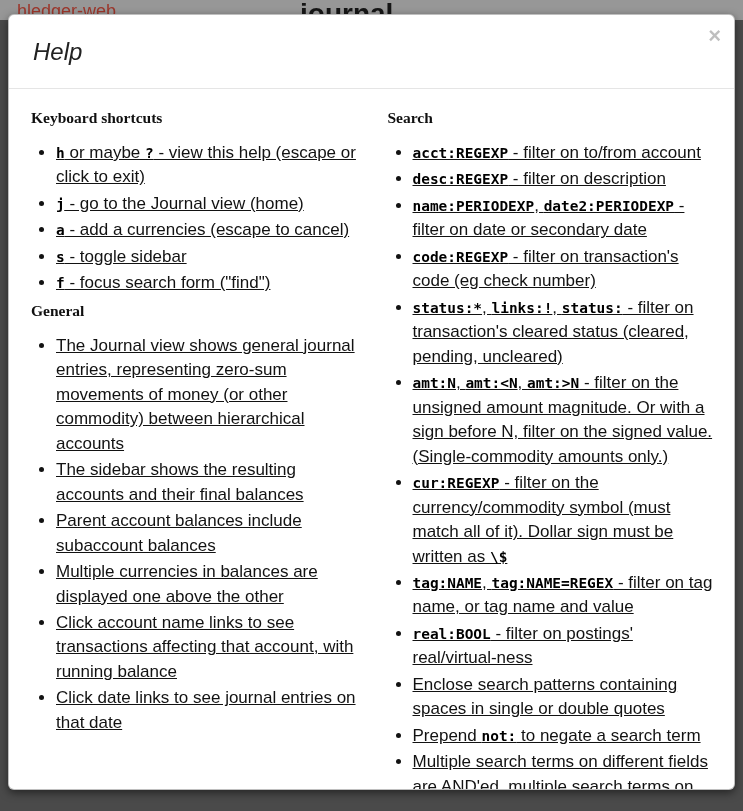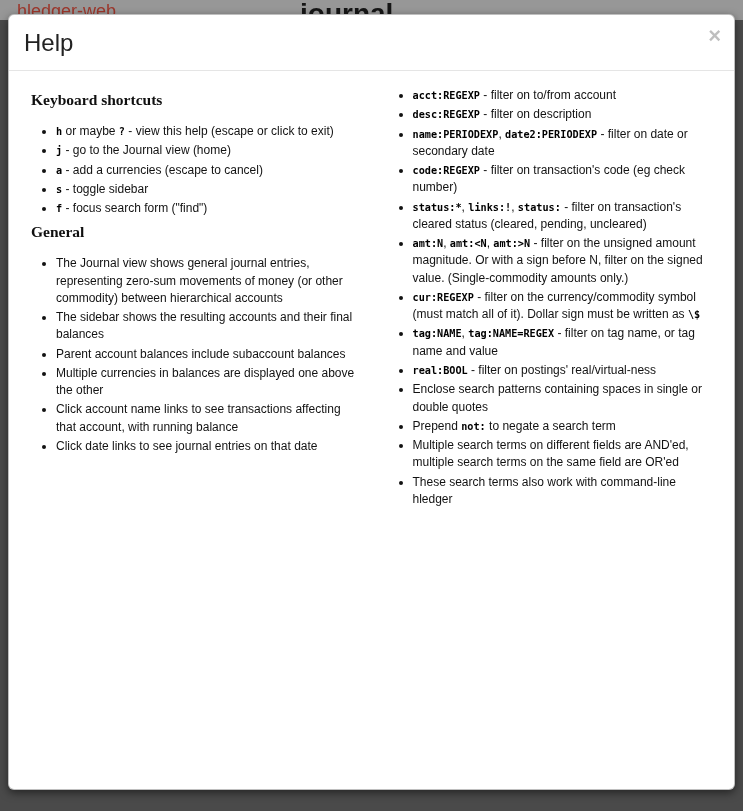--- a/index.html
+++ b/index.html
@@ -36,43 +36,43 @@
     box-shadow:0 3px 9px rgba(0,0,0,0.5);
     box-sizing:border-box;
     overflow:hidden;
   }
   .modal-header {
     padding:13px 16px 12px 15px;
     border-bottom:1px solid #e5e5e5;
     position:relative;
   }
   .modal-title {
-    margin:0; font-size:24px; font-weight:500;
-    color:#222; line-height:1.25;
+    margin:9px; font-size:24px; font-weight:500;
+    color:#222; line-height:1.25;font-style:italic;
   }
   .close-btn {
     position:absolute; top:10px; right:13px;
     background:none; border:0; padding:0;
     font-size:22px; font-weight:bold; line-height:1;
     color:#000; opacity:0.25; cursor:pointer;
     font-family:inherit;
   }
   .modal-body {
     padding:16px 20px 10px 14px;
     display:flex; gap:22px;
   }
   .col { flex:1 1 0; min-width:0; }
   .section-heading {
     font-size:15.5px; font-weight:bold;
     margin:4px 0 14px 8px; color:#101010;font-family:Liberation Serif, serif;
   }
   .section-heading.later { }
   ul.help-list {
     margin:0 0 6px 0; padding-left:33px;
-    font-size:12px; line-height:1.44; color:#121212;
+    font-size:17px; line-height:1.44; color:#121212;text-decoration:underline;
   }
   ul.help-list li { margin-bottom:2px; }
   code {
     font-family:"DejaVu Sans Mono","Liberation Mono",monospace;
     font-weight:bold; font-size:0.85em; color:#000;
   }
 </style>
 </head>
 <body>
 
@@ -102,20 +102,21 @@
       <ul class="help-list">
           <li><span>The Journal view shows general journal entries, representing zero-sum movements of money (or other commodity) between hierarchical accounts</span></li>
           <li><span>The sidebar shows the resulting accounts and their final balances</span></li>
           <li><span>Parent account balances include subaccount balances</span></li>
           <li><span>Multiple currencies in balances are displayed one above the other</span></li>
           <li><span>Click account name links to see transactions affecting that account, with running balance</span></li>
           <li><span>Click date links to see journal entries on that date</span></li>
         </ul>
     </div>
     <div class="col">
+      <h4 class="section-heading">Search</h4>
       <ul class="help-list">
           <li><code>acct:REGEXP</code><span> - filter on to/from account</span></li>
           <li><code>desc:REGEXP</code><span> - filter on description</span></li>
           <li><code>name:PERIODEXP</code><span>, </span><code>date2:PERIODEXP</code><span> - filter on date or secondary date</span></li>
           <li><code>code:REGEXP</code><span> - filter on transaction's code (eg check number)</span></li>
           <li><code>status:*</code><span>, </span><code>links:!</code><span>, </span><code>status:</code><span> - filter on transaction's cleared status (cleared, pending, uncleared)</span></li>
           <li><code>amt:N</code><span>, </span><code>amt:&lt;N</code><span>, </span><code>amt:&gt;N</code><span> - filter on the unsigned amount magnitude. Or with a sign before N, filter on the signed value. (Single-commodity amounts only.)</span></li>
           <li><code>cur:REGEXP</code><span> - filter on the currency/commodity symbol (must match all of it). Dollar sign must be written as </span><code>\$</code></li>
           <li><code>tag:NAME</code><span>, </span><code>tag:NAME=REGEX</code><span> - filter on tag name, or tag name and value</span></li>
           <li><code>real:BOOL</code><span> - filter on postings' real/virtual-ness</span></li>

